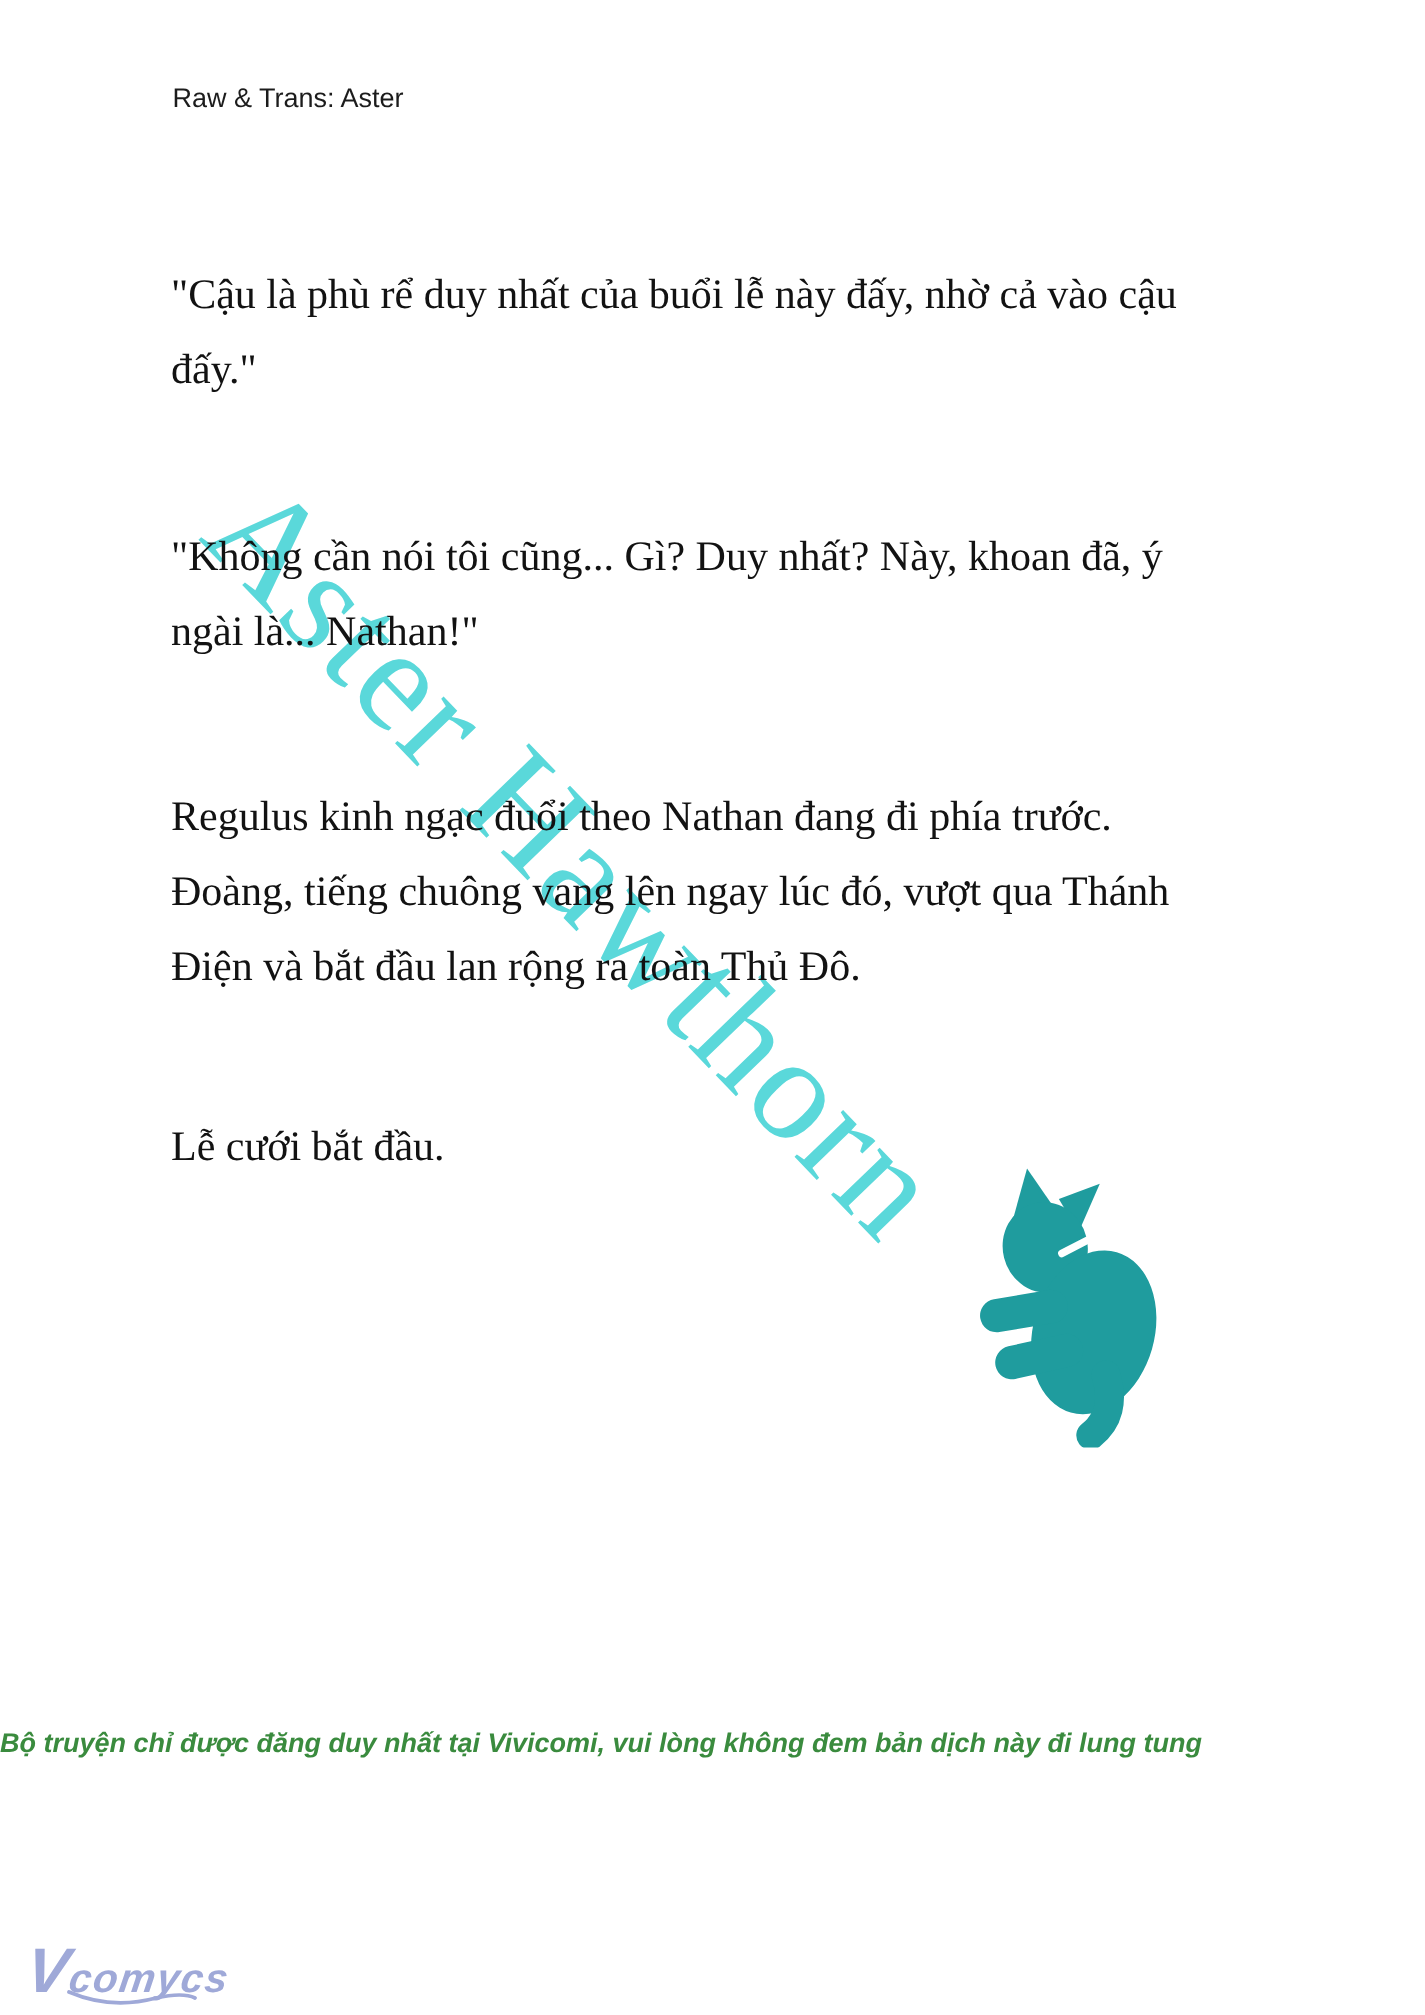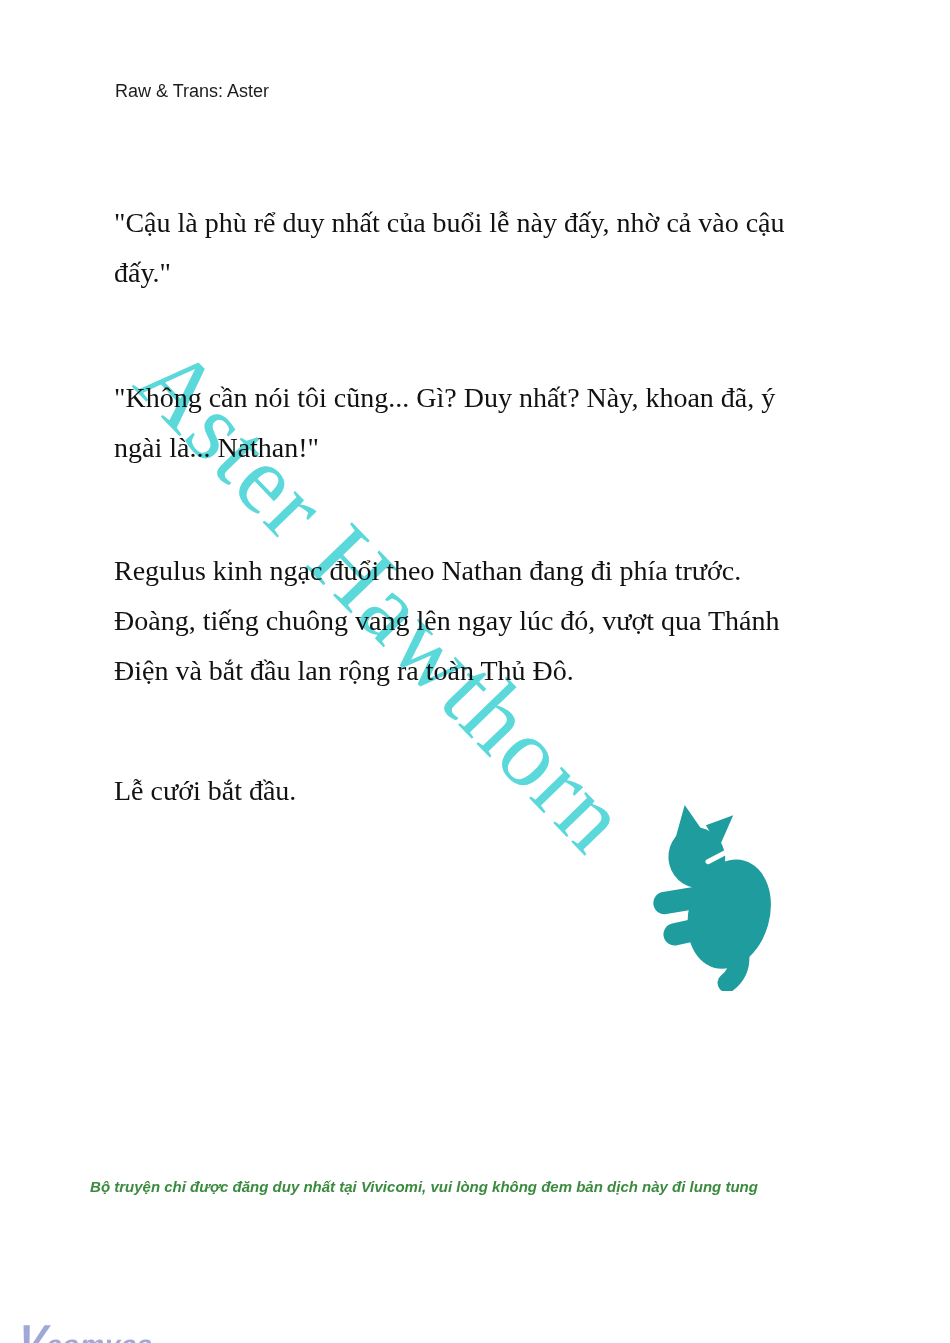--- a/index.html
+++ b/index.html
@@ -3,21 +3,21 @@
 <meta charset="utf-8">
 <style>
   html, body { margin: 0; padding: 0; }
   body {
     width: 950px; height: 1343px;
     background: #ffffff;
     position: relative;
     overflow: hidden;
     font-family: "Liberation Serif", serif;
   }
-  .page { position: absolute; inset: 0; background: #ffffff; margin-top: 26px; }
+  .page { position: absolute; inset: 0; background: #ffffff; }
 
   .credit {
     position: absolute; left: 115px; top: 55px;
     font-family: "Liberation Sans", sans-serif;
     font-size: 18px; color: #1c1c1c;
     white-space: nowrap; z-index: 2;
   }
 
   .watermark {
     position: absolute; left: 195px; top: 298px;
@@ -43,24 +43,24 @@
   .cat {
     position: absolute; left: 650px; top: 773px;
     width: 128px; height: 192px; z-index: 3;
   }
   .cat .fill   { fill: var(--cat, #1f9c9e); }
   .cat .stroke { stroke: var(--cat, #1f9c9e); fill: none; }
   .cat .slit   { stroke: #ffffff; fill: none; }
 
   .footer-line {
     position: absolute; left: 0; width: 848px;
-    text-align: center;
+    text-align: left;
     font-family: "Liberation Sans", sans-serif;
     font-weight: bold; font-style: italic;
-    font-size: 15px;
+    font-size: 18px;
     color: var(--green, #3a8b3e);
     z-index: 2;
   }
   .f1 { top: 1152px; }
   .f2 { top: 1197px; }
   .f3 { top: 1240px; }
 
   .logo {
     position: absolute; left: 18px; top: 1290px;
     font-family: "Liberation Sans", sans-serif;

